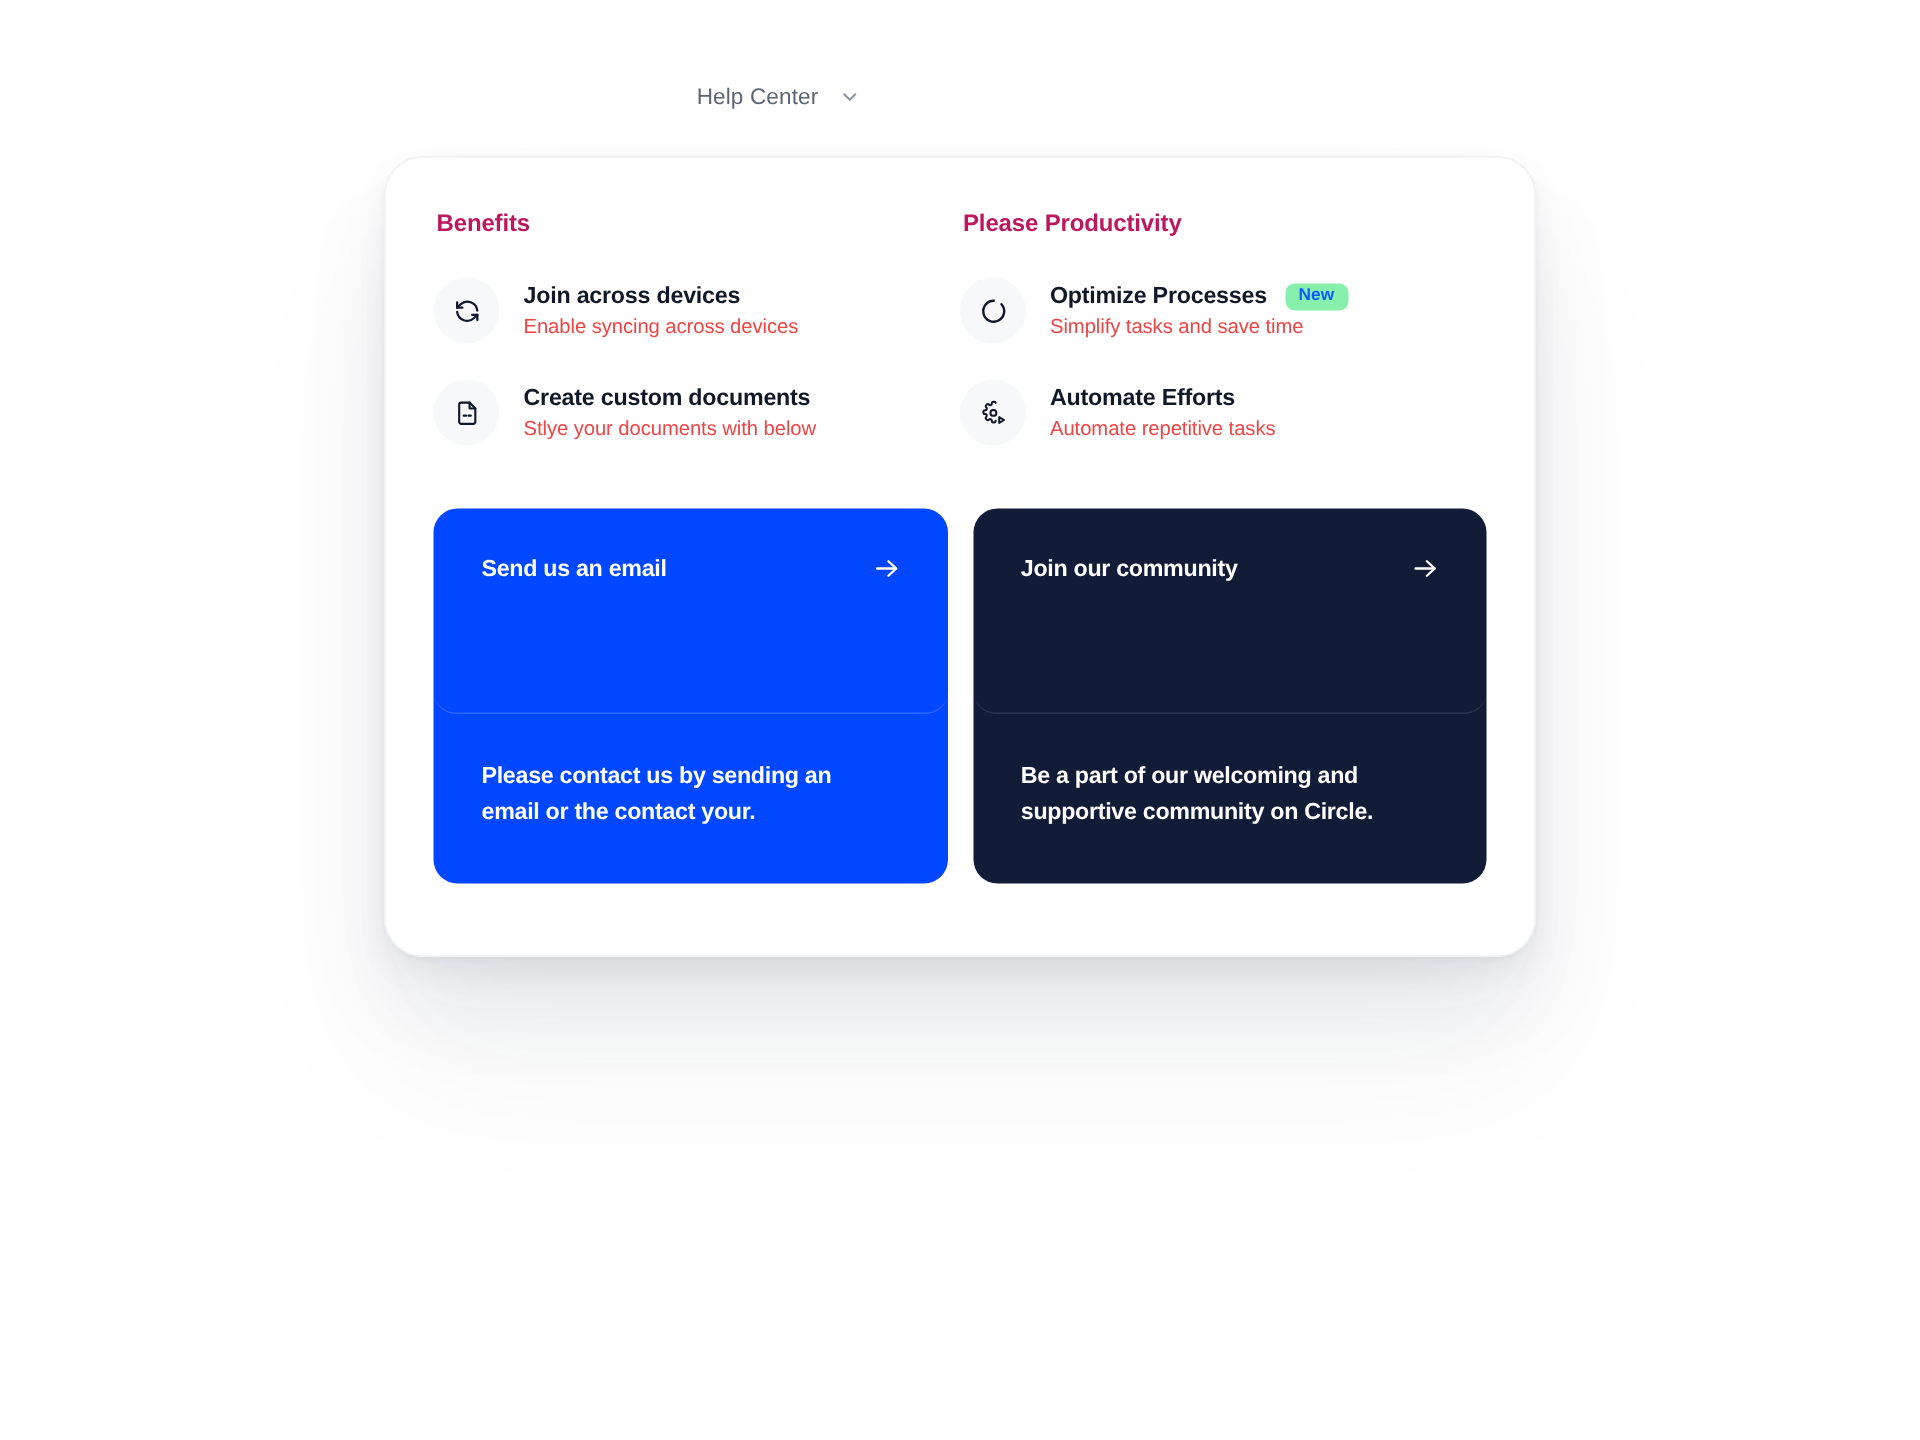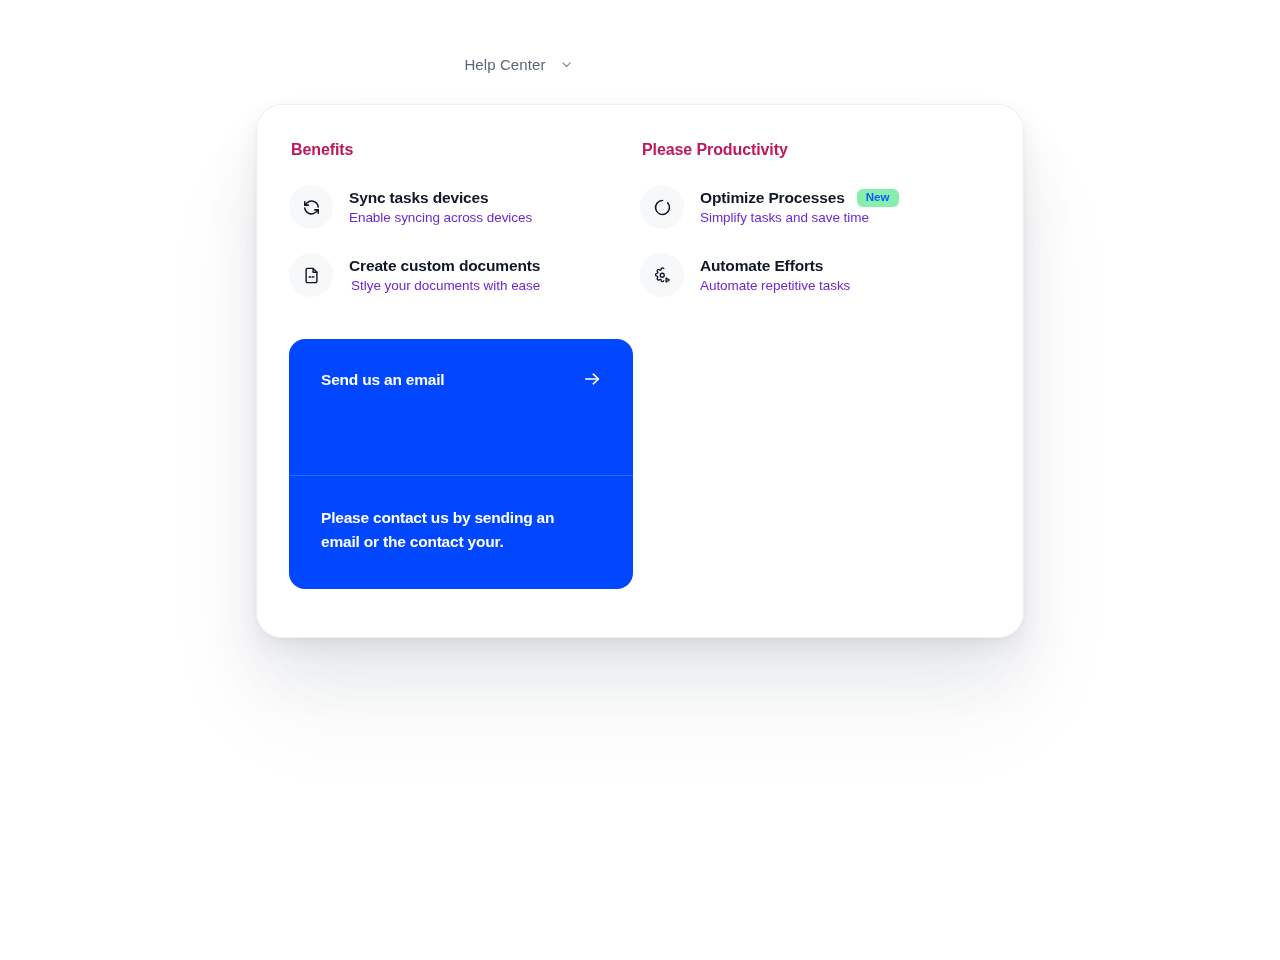--- a/index.html
+++ b/index.html
@@ -138,21 +138,21 @@
     font-size: 11.5px;
     font-weight: 700;
     letter-spacing: 0.1px;
     padding: 3px 9px 4px;
     border-radius: 6px;
     line-height: 1;
   }
   .f-sub {
     font-size: 13.5px;
     font-weight: 500;
-    color: #6d28d9;
+    color: #ef4444;
     letter-spacing: -0.05px;
     white-space: nowrap;
   }
 
   
   .cta-row {
     display: flex;
     gap: 17px;
     margin-top: 42px;
   }
@@ -168,20 +168,21 @@
   }
   .cta-blue { background: #0047ff; }
   .cta-dark { background: #121c36; }
 
   .cta-top {
     height: 137px;
     display: flex;
     align-items: flex-start;
     justify-content: space-between;
     padding: 33px 31px 0 32px;
+    border-radius: 15px;
   }
   .cta-blue .cta-top { border-bottom: 1px solid rgba(255,255,255,0.18); }
   .cta-dark .cta-top { border-bottom: 1px solid rgba(255,255,255,0.12); }
 
   .cta-heading {
     font-size: 15.5px;
     font-weight: 700;
     color: #ffffff;
     letter-spacing: -0.2px;
     line-height: 1;
@@ -236,40 +237,40 @@
           <span class="f-icon">
             <svg viewBox="0 0 24 24" width="19" height="19" fill="none" stroke="currentColor" stroke-width="1.9" stroke-linecap="round" stroke-linejoin="round">
               <path d="M20.5 11.5a8.5 8.5 0 0 0-14.3-5.2L3.5 9"></path>
               <path d="M3.5 4.6V9H7.9"></path>
               <path d="M3.5 12.5a8.5 8.5 0 0 0 14.3 5.2l2.7-2.7"></path>
               <path d="M20.5 19.4V15h-4.4"></path>
             </svg>
           </span>
           <span class="f-text">
             <span class="f-title-row">
-              <span class="f-title">Sync tasks devices</span>
+              <span class="f-title">Join across devices</span>
             </span>
             <span class="f-sub">Enable syncing across devices</span>
           </span>
         </div>
 
         <div class="feature">
           <span class="f-icon">
             <svg viewBox="0 0 24 24" width="19" height="19" fill="none" stroke="currentColor" stroke-width="1.8" stroke-linecap="round" stroke-linejoin="round">
               <path d="M14 3H7a1.8 1.8 0 0 0-1.8 1.8v14.4A1.8 1.8 0 0 0 7 21h10a1.8 1.8 0 0 0 1.8-1.8V8z"></path>
               <path d="M14 3v5h4.8"></path>
               <path d="M9 14h2"></path>
               <path d="M13 14h2"></path>
             </svg>
           </span>
           <span class="f-text">
             <span class="f-title-row">
               <span class="f-title">Create custom documents</span>
             </span>
-            <span class="f-sub">Stlye your documents with ease</span>
+            <span class="f-sub">Stlye your documents with below</span>
           </span>
         </div>
       </div>
 
       <div class="col">
         <div class="col-title">Please Productivity</div>
 
         <div class="feature">
           <span class="f-icon">
             <svg viewBox="0 0 24 24" width="19" height="19" fill="none" stroke="currentColor" stroke-width="2" stroke-linecap="round">
@@ -314,17 +315,31 @@
               <path d="M4.5 12h15"></path>
               <path d="M13.5 6.2 19.8 12l-6.3 5.8"></path>
             </svg>
           </span>
         </div>
         <div class="cta-body">
           <div class="cta-desc">Please contact us by sending an email or the contact your.</div>
         </div>
       </div>
 
+      <div class="cta cta-dark">
+        <div class="cta-top">
+          <span class="cta-heading">Join our community</span>
+          <span class="cta-arrow">
+            <svg viewBox="0 0 24 24" width="20" height="20" fill="none" stroke="currentColor" stroke-width="1.9" stroke-linecap="round" stroke-linejoin="round">
+              <path d="M4.5 12h15"></path>
+              <path d="M13.5 6.2 19.8 12l-6.3 5.8"></path>
+            </svg>
+          </span>
+        </div>
+        <div class="cta-body">
+          <div class="cta-desc">Be a part of our welcoming and supportive community on Circle.</div>
+        </div>
+      </div>
 
     </div>
 
   </div>
 </div>
 
 </body></html>

